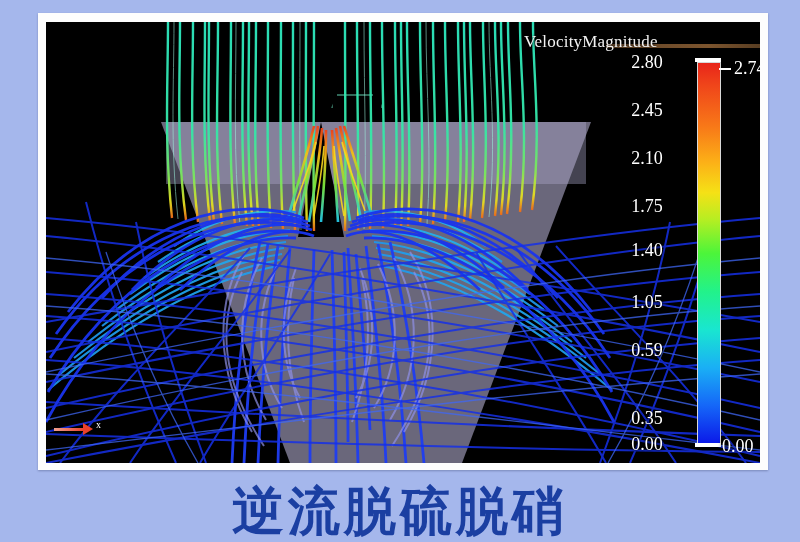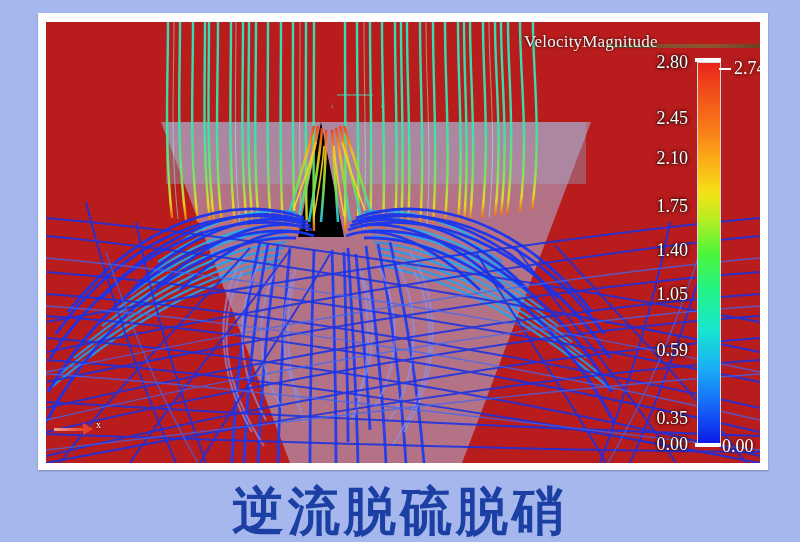--- a/index.html
+++ b/index.html
@@ -11,21 +11,21 @@
   #root{position:relative;width:800px;height:542px;}
 
   
   #viewport-frame{
     position:absolute;left:38px;top:13px;width:730px;height:457px;
     background:#fdfdfd;
     box-shadow:0 1px 2px rgba(40,50,90,.35);
   }
   #render-view{
     position:absolute;left:46px;top:22px;width:714px;height:441px;
-    background:#b91c1c;overflow:hidden;
+    background:#000000;overflow:hidden;
   }
 
   
   #left-strip-red{
     position:absolute;left:38px;top:88px;width:4px;height:132px;
     background:linear-gradient(180deg,#e8523a,#d8412c);
   }
   #left-strip-orange{
     position:absolute;left:38px;top:220px;width:4px;height:250px;
     background:linear-gradient(180deg,#c98a5e,#b5744a);
@@ -93,21 +93,21 @@
     position:absolute;left:649px;top:421px;width:26px;height:4px;background:#fff;
   }
   #colorbar-max-tick{
     position:absolute;left:673px;top:46px;width:12px;height:2px;background:#fff;
   }
   .cb-label{
     position:absolute;right:0;color:#fff;font-size:18px;
     text-shadow:0 0 4px #000,0 0 2px #000;white-space:nowrap;
   }
   .cb-ticks{position:absolute;left:560px;top:0;width:82px;height:441px;}
-  .cb-ticks .cb-label{text-align:right;width:82px;}
+  .cb-ticks .cb-label{text-align:center;width:82px;}
   #colorbar-max-value{
     position:absolute;left:688px;top:36px;color:#fff;font-size:18px;
     text-shadow:0 0 4px #000;white-space:nowrap;
   }
   #colorbar-min-value{
     position:absolute;left:676px;top:414px;color:#fff;font-size:18px;
     text-shadow:0 0 4px #000;white-space:nowrap;
   }
 
   
@@ -368,25 +368,25 @@
         <path d="M60,230 C86,310 118,382 152,441"></path>
         <path d="M654,230 C628,310 596,382 562,441"></path>
       </g>
     </svg>
 
     <div id="colorbar-group">
       <div id="colorbar-title">VelocityMagnitude</div>
 
       <div class="cb-ticks">
         <div class="cb-label" style="top:30px">2.80</div>
-        <div class="cb-label" style="top:86px">2.45</div>
+        <div class="cb-label" style="top:78px">2.45</div>
         <div class="cb-label" style="top:126px">2.10</div>
         <div class="cb-label" style="top:174px">1.75</div>
         <div class="cb-label" style="top:218px">1.40</div>
-        <div class="cb-label" style="top:262px">1.05</div>
+        <div class="cb-label" style="top:270px">1.05</div>
         <div class="cb-label" style="top:318px">0.59</div>
         <div class="cb-label" style="top:386px">0.35</div>
         <div class="cb-label" style="top:412px">0.00</div>
       </div>
 
       <div id="colorbar-bar"></div>
       <div id="colorbar-cap-top"></div>
       <div id="colorbar-cap-bottom"></div>
       <div id="colorbar-max-tick"></div>
 

